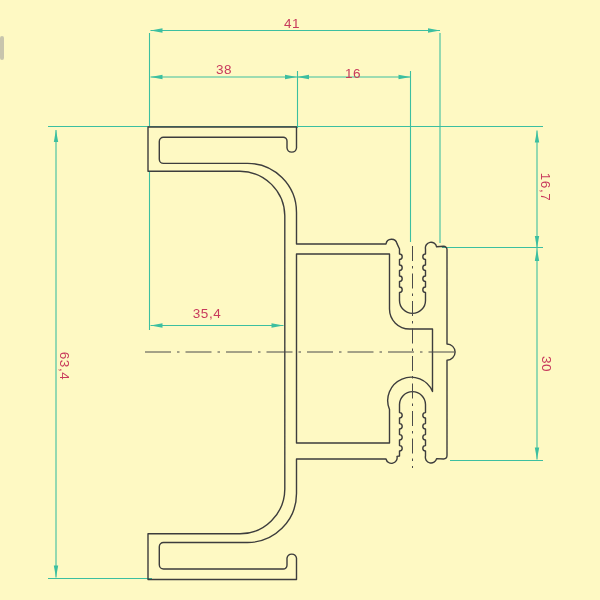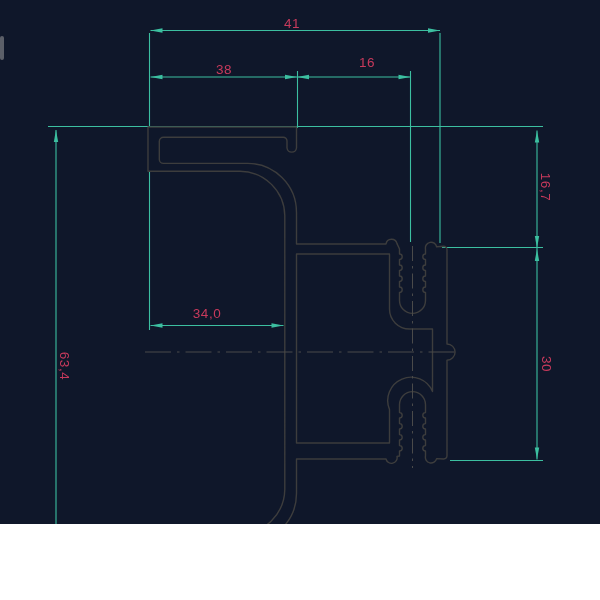--- a/index.html
+++ b/index.html
@@ -1,16 +1,16 @@
 <!DOCTYPE html>
 <html><head>
 <meta charset="utf-8">
 <style>
   html,body{margin:0;padding:0;background:#ffffff;}
-  .canvas{position:relative;width:600px;height:524px;background:#0f172a;overflow:hidden;
+  .canvas{position:relative;width:600px;height:600px;background:#fef9c3;overflow:hidden;
           font-family:"Liberation Sans", sans-serif;}
   .canvas svg{position:absolute;left:0;top:0;}
   .dim-label{position:absolute;color:#c83a5c;font-size:13.5px;letter-spacing:0.5px;
              transform:translate(-50%,-50%);white-space:nowrap;}
   .dim-label.vert{transform:translate(-50%,-50%) rotate(90deg);}
   .smudge{position:absolute;left:0px;top:36px;width:4px;height:24px;background:#9a9a9a;opacity:.55;border-radius:2px;}
 </style>
 </head>
 <body>
 
@@ -86,19 +86,19 @@
     </g>
 
     <g stroke="#4a4a4a" stroke-width="1" fill="none">
       <line x1="145" y1="352" x2="458" y2="352" stroke-dasharray="26 6 2.5 6"></line>
       <line x1="412.5" y1="246" x2="412.5" y2="468" stroke-dasharray="15 5 2.5 5"></line>
     </g>
   </svg>
 
   <span class="dim-label" style="left:292px;top:23px;">41</span>
   <span class="dim-label" style="left:224px;top:69px;">38</span>
-  <span class="dim-label" style="left:353px;top:62px;margin-left:14px;">16</span>
-  <span class="dim-label" style="left:207px;top:313px;">34,0</span>
+  <span class="dim-label" style="left:353px;top:73px;">16</span>
+  <span class="dim-label" style="left:207px;top:313px;">35,4</span>
   <span class="dim-label vert" style="left:545px;top:187px;">16,7</span>
   <span class="dim-label vert" style="left:546px;top:364px;">30</span>
   <span class="dim-label vert" style="left:64px;top:366px;">63,4</span>
 
 </div>
 
 </body></html>

